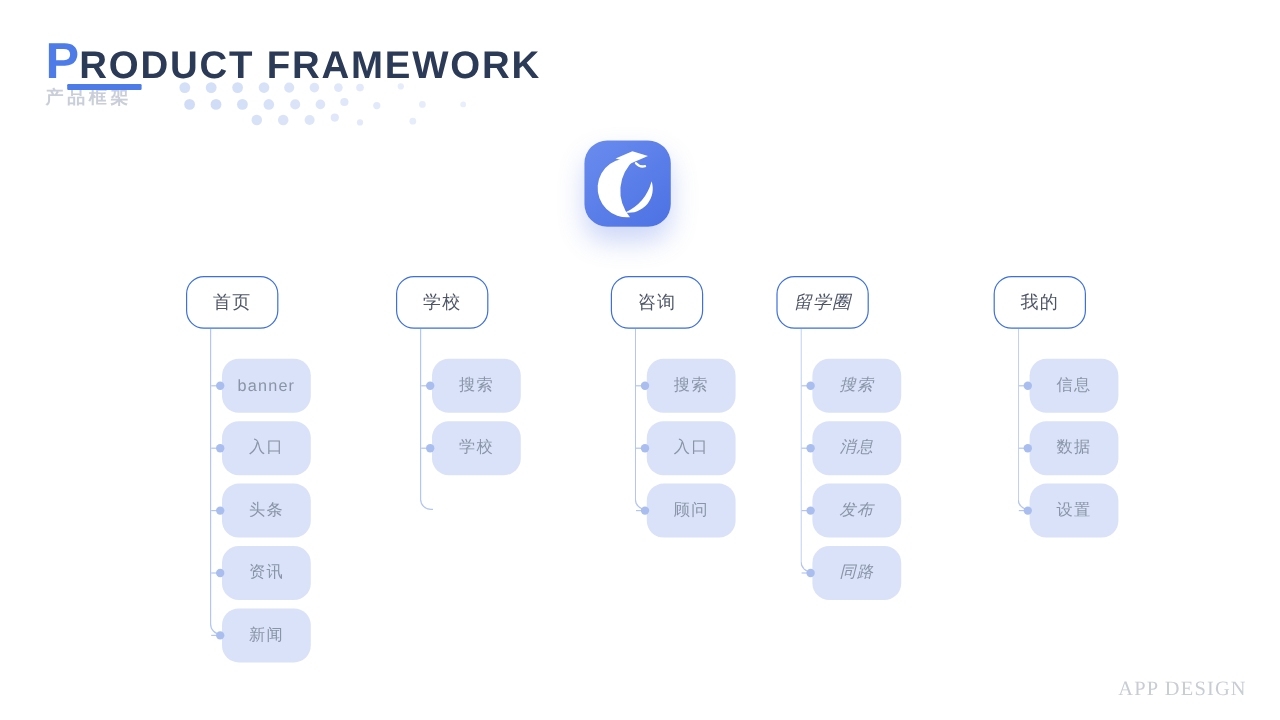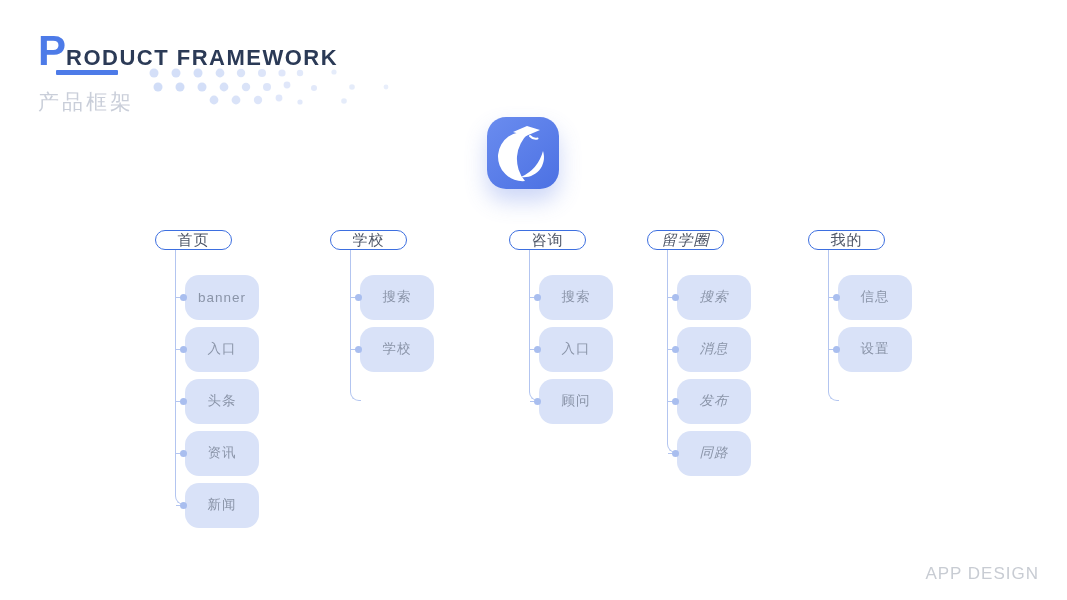--- a/index.html
+++ b/index.html
@@ -11,47 +11,47 @@
   .canvas { position: absolute; inset: 0; background: #fff; }
 
   
   .title-block { position: absolute; left: 38px; top: 30px; }
   .title { display: flex; align-items: baseline; position: relative; z-index: 2; }
   .title .initial {
     font-size: 42px; font-weight: bold; color: var(--accent, #4D7BE8);
     line-height: 1; letter-spacing: 0;
   }
   .title .rest {
-    font-size: 22px; font-weight: bold; color: var(--title, #2B3A56);
+    font-size: 32px; font-weight: bold; color: var(--title, #2B3A56);
     letter-spacing: 1.5px; line-height: 1;
   }
   .title-underline {
     position: absolute; left: 18px; top: 40px; width: 62px; height: 5px;
     background: var(--accent, #4D7BE8); border-radius: 1px; z-index: 1;
   }
   .subtitle {
-    margin-top: 16px; font-size: 21px; color: var(--subtitle, #C9CED9);
-    letter-spacing: 3px; font-weight: normal;
+    margin-top: 0; font-size: 15px; color: var(--subtitle, #C9CED9);
+    letter-spacing: 3px; font-weight: bold;
   }
   .dots-deco { position: absolute; left: 138px; top: 66px; pointer-events: none; }
 
   
   .app-icon {
     position: absolute; left: 487px; top: 117px; width: 72px; height: 72px;
     border-radius: 19px;
     background: linear-gradient(140deg, var(--icon-top, #6A8CEF), var(--icon-bottom, #4C71E3));
     box-shadow: 0 12px 22px rgba(86, 120, 228, 0.30);
   }
   .app-icon svg { position: absolute; inset: 0; }
 
   
   .tree { position: absolute; left: 0; top: 230px; width: 1067px; height: 320px; }
   .tree-col { position: absolute; top: 0; width: 164px; }
   .node-header {
-    width: 77px; height: 20px; background: #fff;
+    width: 77px; height: 44px; background: #fff;
     border: 1.6px solid var(--node-border, #3D6FE0);
     border-radius: 15px; display: flex; align-items: center; justify-content: center;
   }
   .node-header-label { font-size: 15px; color: #4D5566; font-weight: 500; letter-spacing: 1px; }
   .items { position: relative; margin-top: 21px; }
   .connector {
     position: absolute; left: 20px; top: -21px; width: 11px;
     border-left: 1.6px solid var(--connector, #B3C5F0);
     border-bottom: 1.6px solid var(--connector, #B3C5F0);
     border-bottom-left-radius: 9px;
@@ -68,21 +68,21 @@
   .leaf {
     min-width: 74px; height: 45px; padding: 0 12px;
     background: var(--leaf-bg, #D9E2F8); border-radius: 14px;
     display: flex; align-items: center; justify-content: center;
     font-size: 13.5px; color: var(--leaf-text, #8A94A8); letter-spacing: 1px;
   }
 
   
   .footer-watermark {
     position: absolute; right: 28px; bottom: 16px;
-    font-size: 17px; color: #C8CCD3; letter-spacing: 1px;
+    font-size: 17px; color: #C8CCD3; letter-spacing: 1px; font-family: Liberation Serif, serif;
   }
 </style>
 </head>
 <body>
 
 <div class="canvas">
 
   <div class="title-block">
     <div class="title">
       <span class="initial">P</span>
@@ -230,30 +230,35 @@
     <span class="dot"></span>
     <span class="leaf">发布</span>
   </div>
           <div class="tree-row">
     <span class="tick"></span>
     <span class="dot"></span>
     <span class="leaf">同路</span>
   </div>
         </div>
   </div>
-      <div class="tree-col" style="left: 808px;">
+      <div class="tree-col" style="left: 828px;">
     <div class="node-header">
       <span class="node-header-label">我的</span>
     </div>
     <div class="items">
       <div class="connector" style="height: 151px;"></div>
     <div class="tree-row">
     <span class="tick"></span>
     <span class="dot"></span>
     <span class="leaf">信息</span>
+  </div>
+          <div class="tree-row">
+    <span class="tick"></span>
+    <span class="dot"></span>
+    <span class="leaf">数据</span>
   </div>
           <div class="tree-row">
     <span class="tick"></span>
     <span class="dot"></span>
     <span class="leaf">设置</span>
   </div>
         </div>
   </div>
     </div>
 

